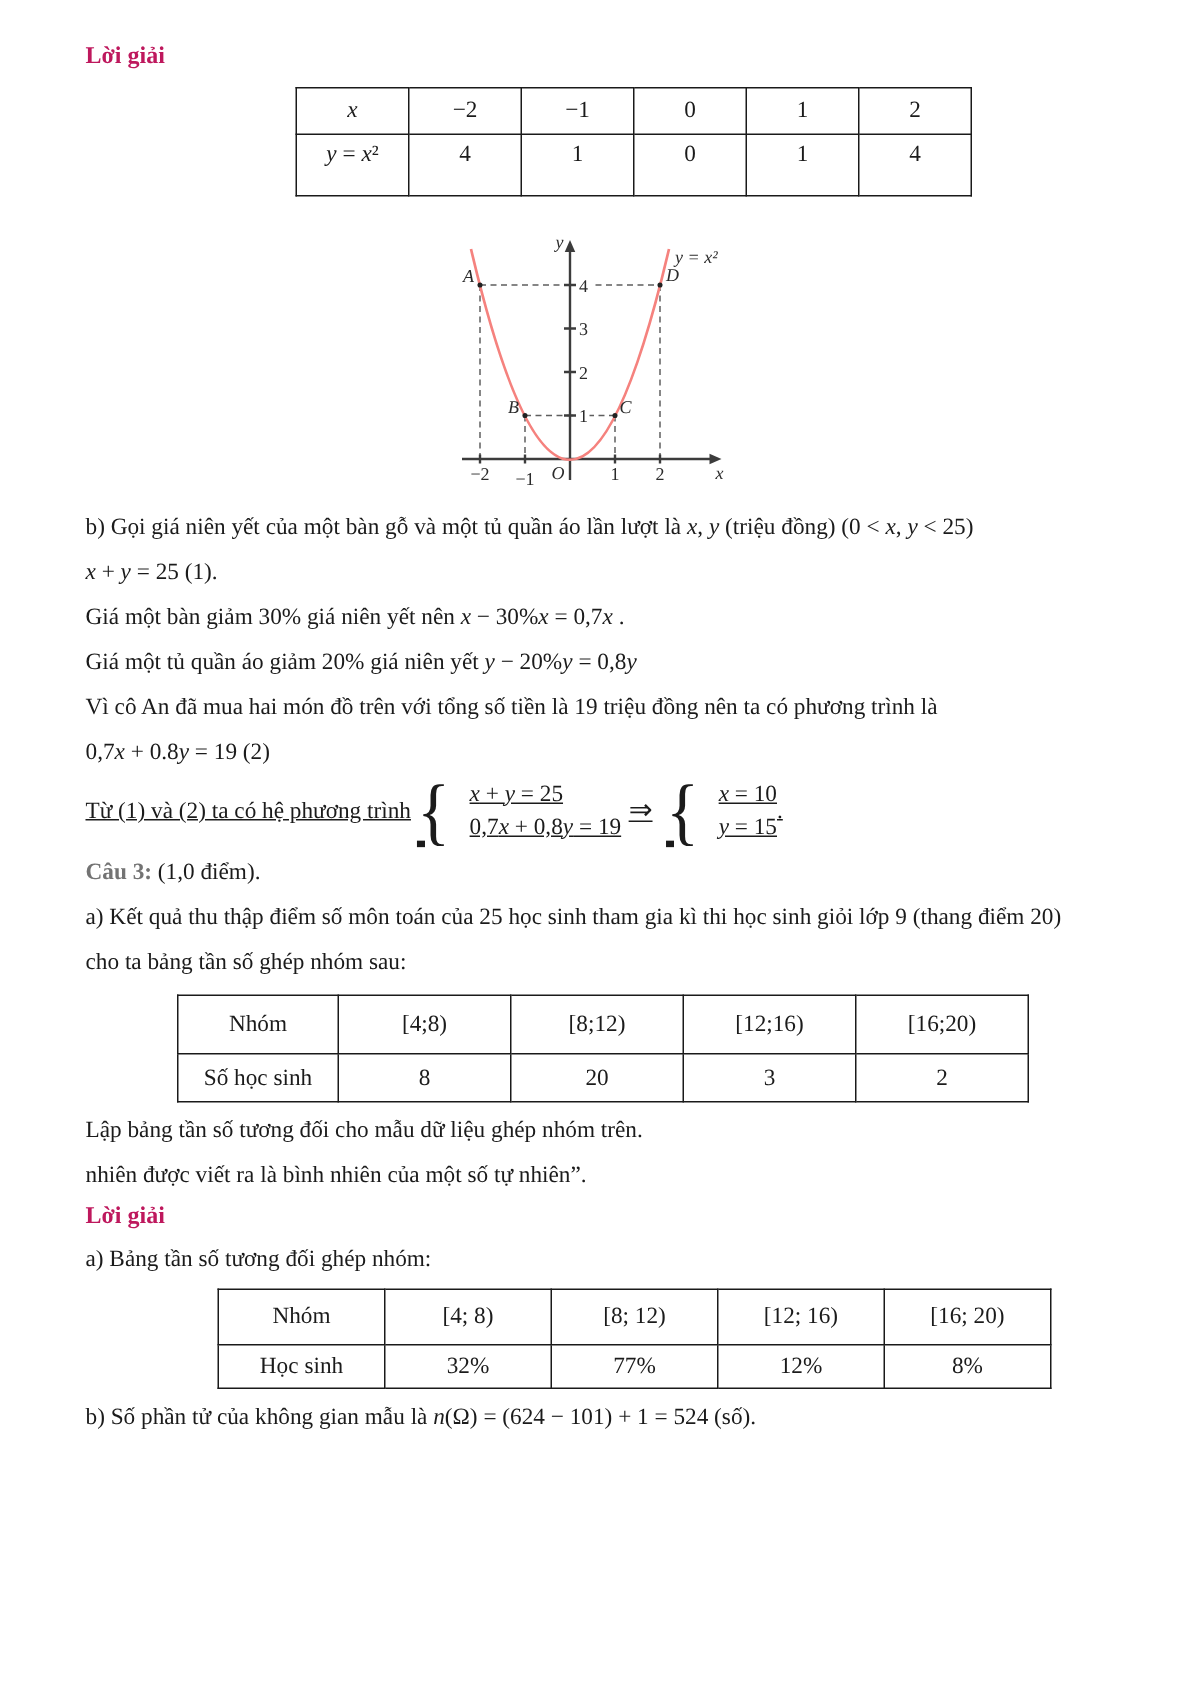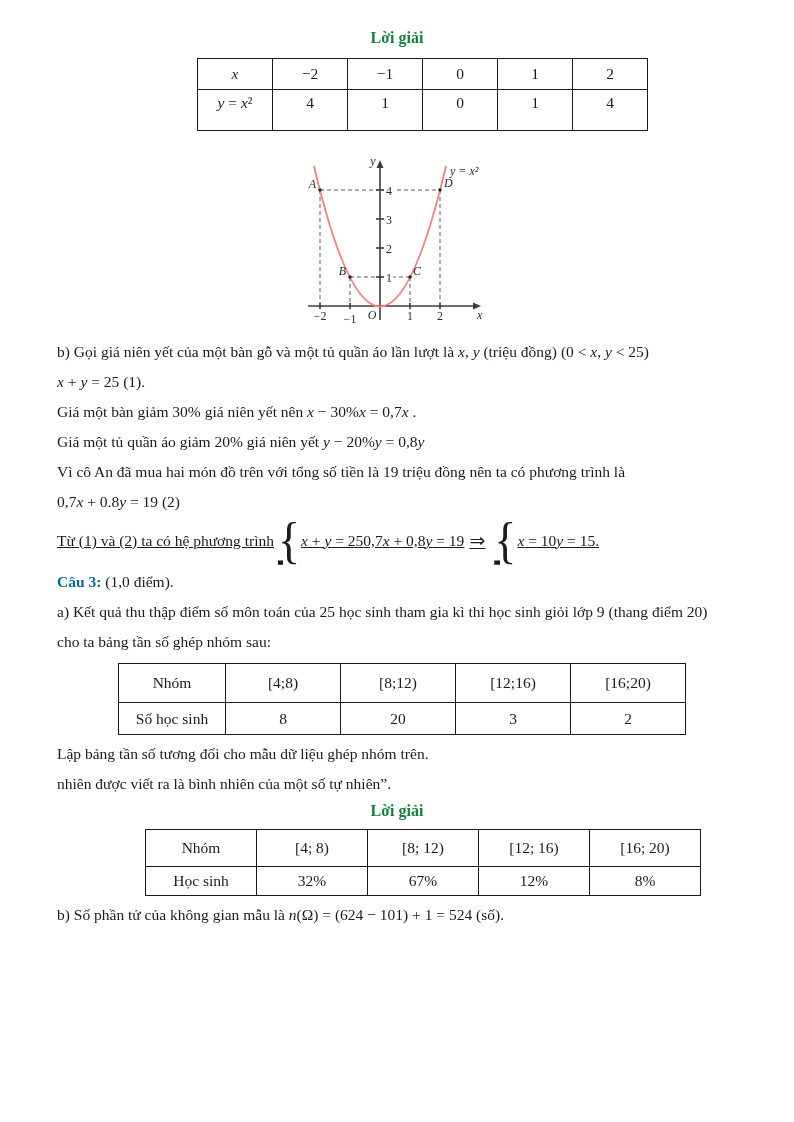--- a/index.html
+++ b/index.html
@@ -2,25 +2,25 @@
 <html><head>
 <meta charset="utf-8">
 <style>
   html,body { margin:0; padding:0; background:#e8e8e8; }
   .page {
     width:794px; height:1122px; background:#ffffff; margin:0 auto;
     font-family:"Liberation Serif", serif; font-size:15.5px; color:#1b1b1b;
     overflow:hidden; position:relative;
   }
   .content { padding:28px 57px 0 57px; }
-  .heading { text-align:center; color:#15803d; font-weight:bold; font-size:16px; line-height:20px; margin:0; }
+  .heading { color:#be185d; font-weight:bold; font-size:16px; line-height:20px; margin:0; }
   .heading.second { margin-top:6px; }
   .line { margin:8px 0 0 0; line-height:22px; white-space:nowrap; }
   .line i { font-family:"Liberation Serif", serif; }
-  .blue-label { color:#0369a1; font-weight:bold; }
+  .blue-label { color:#737373; font-weight:bold; }
 
   table.tbl { border-collapse:collapse; }
   table.tbl td { border:1.5px solid #1a1a1a; text-align:center; padding:0 4px; }
 
   table.vt { margin:10px 0 0 140px; }
   table.vt td { width:66px; height:30px; }
   table.vt tr.r2 td { height:36px; vertical-align:top; padding-top:4px; }
 
   table.ft { margin:10px 0 0 61px; }
   table.ft td { width:106px; }
@@ -34,21 +34,21 @@
   table.rt tr.dt td { height:28px; }
 
   .graph-wrap { margin:22px 0 0 243px; width:190px; height:180px; }
   .graph-wrap svg { display:block; }
   .svg-txt { font-family:"Liberation Serif", serif; font-size:12px; fill:#2b2b2b; }
   .svg-it { font-style:italic; }
 
   .sysline { display:flex; align-items:center; margin-top:6px; line-height:22px; white-space:nowrap;text-decoration:underline; }
   .sys { display:inline-flex; align-items:center; margin-left:4px; }
   .brace { font-size:46px; font-weight:300; line-height:44px; transform:scaleY(1.08); display:inline-block; }
-  .stack { display:inline-flex; flex-direction:row; margin-left:1px; }
+  .stack { display:inline-flex; flex-direction:column; margin-left:13px; }
   .stack > span { line-height:22px; }
   .arrow { font-size:19px; margin:0 5px; }
 </style>
 </head>
 <body>
 
 <div class="page">
   <div class="content">
 
     <p class="heading">Lời giải</p>
@@ -183,34 +183,35 @@
         <td>2</td>
       </tr>
     </tbody>
       </table>
 
     <div class="line">Lập bảng tần số tương đối cho mẫu dữ liệu ghép nhóm trên.</div>
     <div class="line">nhiên được viết ra là bình nhiên của một số tự nhiên”.</div>
 
     <p class="heading second">Lời giải</p>
 
+    <div class="line">a) Bảng tần số tương đối ghép nhóm:</div>
 
     <table class="tbl rt">
       <tbody>
           <tr class="hd">
         <td>Nhóm</td>
         <td>[4; 8)</td>
         <td>[8; 12)</td>
         <td>[12; 16)</td>
         <td>[16; 20)</td>
       </tr>
       <tr class="dt">
         <td>Học sinh</td>
         <td>32%</td>
-        <td>67%</td>
+        <td>77%</td>
         <td>12%</td>
         <td>8%</td>
       </tr>
     </tbody>
       </table>
 
     <div class="line"><span>b) Số phần tử của không gian mẫu là </span><span><i>n</i>(Ω) = (624 − 101) + 1 = 524</span><span> (số).</span></div>
 
   </div>
 </div>

